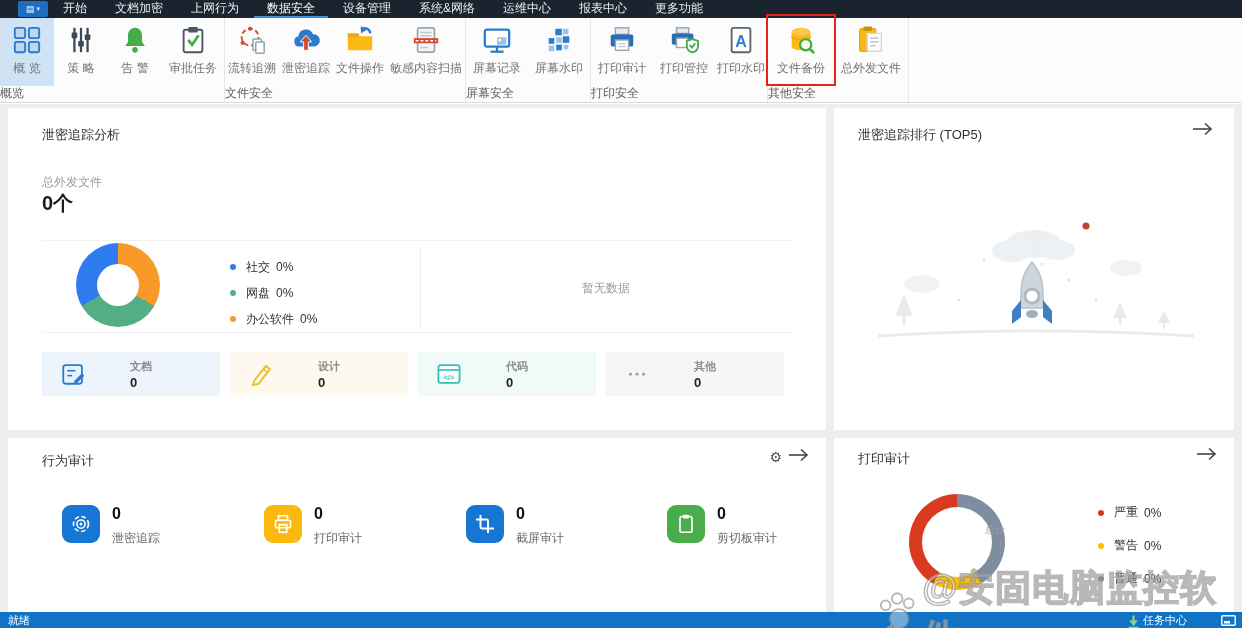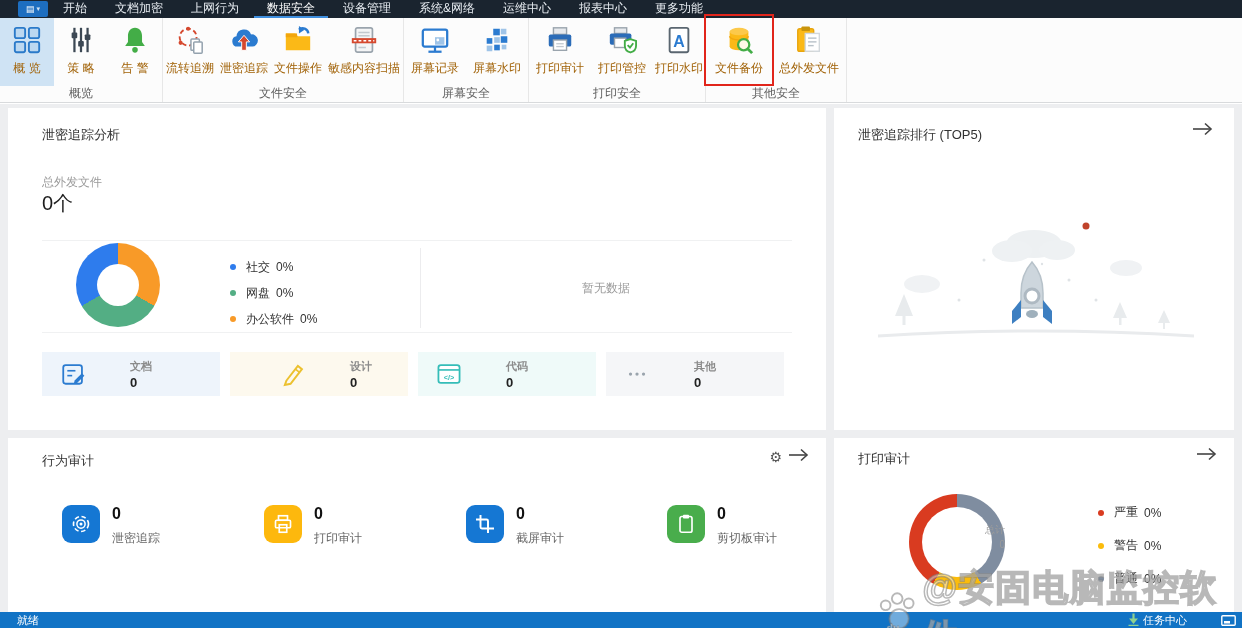--- a/index.html
+++ b/index.html
@@ -16,65 +16,65 @@
   .appbtn .car { font-size:7px; margin-left:2px; color:#cfe2f5; }
   .menu-item { color:#e8edf2; font-size:12px; line-height:16px; padding:0 13px;
     cursor:pointer; border-bottom:2px solid transparent; white-space:nowrap; margin-left:2px;}
   .menu-item.active { color:#fff; border-bottom-color:#3e8ede; }
 
   
   .ribbon { position:absolute; left:0; top:18px; width:1242px; height:85px;
     background:#fcfcfc; border-bottom:1px solid #d8dadc; display:flex; }
   .rb-group { display:flex; flex-direction:column; border-right:1px solid #e7e7e7; }
   .rb-row { display:flex; flex:1; }
-  .rb-glabel { height:17px; font-size:12px; color:#5d5d5d; text-align:center; line-height:14px; }
+  .rb-glabel { height:17px; font-size:12px; color:#5d5d5d; text-align:left; line-height:14px; }
   .rb-item { width:54px; height:68px; display:flex; flex-direction:column; align-items:center;
     padding-top:5px; cursor:pointer; position:relative; }
   .rb-item .ric { width:34px; height:34px; display:flex; align-items:center; justify-content:center; }
-  .rb-item .rlb { font-size:12px; color:#a16207; margin-top:3px; white-space:nowrap; }
+  .rb-item .rlb { font-size:12px; color:#737373; margin-top:3px; white-space:nowrap; }
   .rb-item.w60 { width:62px; } .rb-item.w76 { width:78px; } .rb-item.w52 { width:52px; }
   .rb-item.w64 { width:66px; } .rb-item.w72 { width:74px; }
   .rb-item.selected { background:#cfe3f4; }
   .rb-item.hl::after { content:""; position:absolute; left:-2px; right:-2px; top:-4px; bottom:0px;
     border:2px solid #e1251b; pointer-events:none; }
 
   
   .content { position:absolute; left:0; top:104px; width:1242px; height:508px; background:#edeef0; }
   .panel { position:absolute; background:#fff; }
   #panelA { left:8px; top:4px; width:818px; height:322px; }
   #panelB { left:834px; top:4px; width:400px; height:322px; }
   #panelC { left:8px; top:334px; width:818px; height:174px; }
   #panelD { left:834px; top:334px; width:400px; height:174px; }
   .p-title { position:absolute; font-size:13px; color:#333; }
   .arrow-btn,.gear-btn { position:absolute; cursor:pointer; }
 
   
   #panelA .p-title { left:34px; top:18px; }
   .statlb { position:absolute; left:34px; top:66px; font-size:12px; color:#9b9b9b; }
-  .statv  { position:absolute; left:34px; top:82px; font-size:20px; font-weight:normal; color:#1d1d1d; }
+  .statv  { position:absolute; left:34px; top:82px; font-size:20px; font-weight:bold; color:#1d1d1d; }
   .divA1 { position:absolute; left:34px; right:34px; top:132px; border-top:1px solid #f0f1f2; }
   .divA2 { position:absolute; left:34px; right:34px; top:224px; border-top:1px solid #f0f1f2; }
   .donutA { position:absolute; left:68px; top:135px; width:84px; height:84px; border-radius:50%;
     background:conic-gradient(#f89a28 0 33.33%, #53ae84 33.33% 66.66%, #2e7ced 66.66% 100%); }
   .donutA::after { content:""; position:absolute; left:21px; top:21px; width:42px; height:42px;
     background:#fff; border-radius:50%; }
   .legendA { position:absolute; left:222px; top:146px; }
   .lg-row { display:flex; align-items:center; height:26px; font-size:12px; color:#333; }
   .lg-dot { width:6px; height:6px; border-radius:50%; margin-right:10px; }
   .lg-val { margin-left:6px; }
   .vdivA { position:absolute; left:412px; top:140px; height:80px; border-left:1px solid #ececee; }
   .emptyA { position:absolute; left:412px; right:34px; top:172px; text-align:center;
     font-size:12px; color:#9b9b9b; }
   .cards { position:absolute; left:34px; top:244px; display:flex; gap:10px; }
   .card { width:178px; height:44px; display:flex; align-items:center; cursor:pointer; }
   .card .cic { margin-left:18px; width:26px; height:26px; }
   .card .ctx { margin-left:44px; display:flex; flex-direction:column; }
   .card .clb { font-size:11px; color:#8b8b8b;font-weight:bold; }
   .card .cv { font-size:13px; font-weight:bold; color:#222; margin-top:1px; }
-  .card.c0 { background:#eef4fb; } .card.c1 { background:#fdf9ee;padding-left:32px; }
+  .card.c0 { background:#eef4fb; } .card.c1 { background:#fdf9ee; }
   .card.c2 { background:#effaf9; } .card.c3 { background:#f5f6f8; }
 
   
   #panelB .p-title { left:24px; top:18px; }
   #panelB .arrow-btn { right:20px; top:14px; }
   .illus { position:absolute; left:30px; top:96px; }
 
   
   #panelC .p-title { left:34px; top:14px; }
   #panelC .gear-btn { right:44px; top:11px; font-size:14px; color:#555; }
@@ -101,23 +101,23 @@
 
   
   .watermark { position:absolute; left:876px; top:564px; display:flex; align-items:center;
     z-index:5; pointer-events:none; }
   .wm-text { font-size:36px; font-weight:bold; letter-spacing:1px;
     color:rgba(255,255,255,0.45); -webkit-text-stroke:1.5px rgba(125,125,125,0.55); }
 
   
   .statusbar { position:absolute; left:0; top:612px; width:1242px; height:16px; background:#1173c5;
     color:#fff; font-size:11px; display:flex; align-items:center; }
-  .sb-left { margin-left:17px; }
+  .sb-left { margin-left:8px; }
   .sb-right { position:absolute; right:6px; display:flex; align-items:center; gap:6px; }
-  .sb-task { display:flex; align-items:flex-start; gap:4px; cursor:pointer; }
+  .sb-task { display:flex; align-items:flex-end; gap:4px; cursor:pointer; }
   .sb-mon { margin-left:28px; cursor:pointer; display:flex; }
 </style>
 </head>
 <body>
 
 <div id="stage">
 
   <div class="menubar">
     <div class="appbtn">▤<span class="car">▾</span></div>
     <div class="menu-item">开始</div>
@@ -166,20 +166,30 @@
             <span class="rlb">策 略</span>
         </div>
         <div class="rb-item">
           <span class="ric">
             <svg width="30" height="30" viewBox="0 0 32 32">
                 <path d="M16 3c-5 0-7.5 4-7.5 9v6l-3 4.5h21L23.5 18v-6C23.5 7 21 3 16 3z" fill="#43ad47"></path>
               <circle cx="16" cy="26.5" r="3" fill="#43ad47"></circle>
               </svg>
           </span>
             <span class="rlb">告 警</span>
+        </div>
+        <div class="rb-item w60">
+          <span class="ric">
+            <svg width="30" height="30" viewBox="0 0 32 32">
+                <rect x="6" y="5" width="20" height="24" rx="2" fill="#fff" stroke="#4a5560" stroke-width="2"></rect>
+              <rect x="11" y="2" width="10" height="6" rx="1" fill="#4a5560"></rect>
+              <polyline points="11,16 15,21 22,11" fill="none" stroke="#43ad47" stroke-width="3"></polyline>
+              </svg>
+          </span>
+            <span class="rlb">审批任务</span>
         </div>
       </div>
       <div class="rb-glabel">概览</div>
     </div>
 
     <div class="rb-group">
       <div class="rb-row">
         <div class="rb-item">
           <span class="ric">
             <svg width="30" height="30" viewBox="0 0 32 32">

